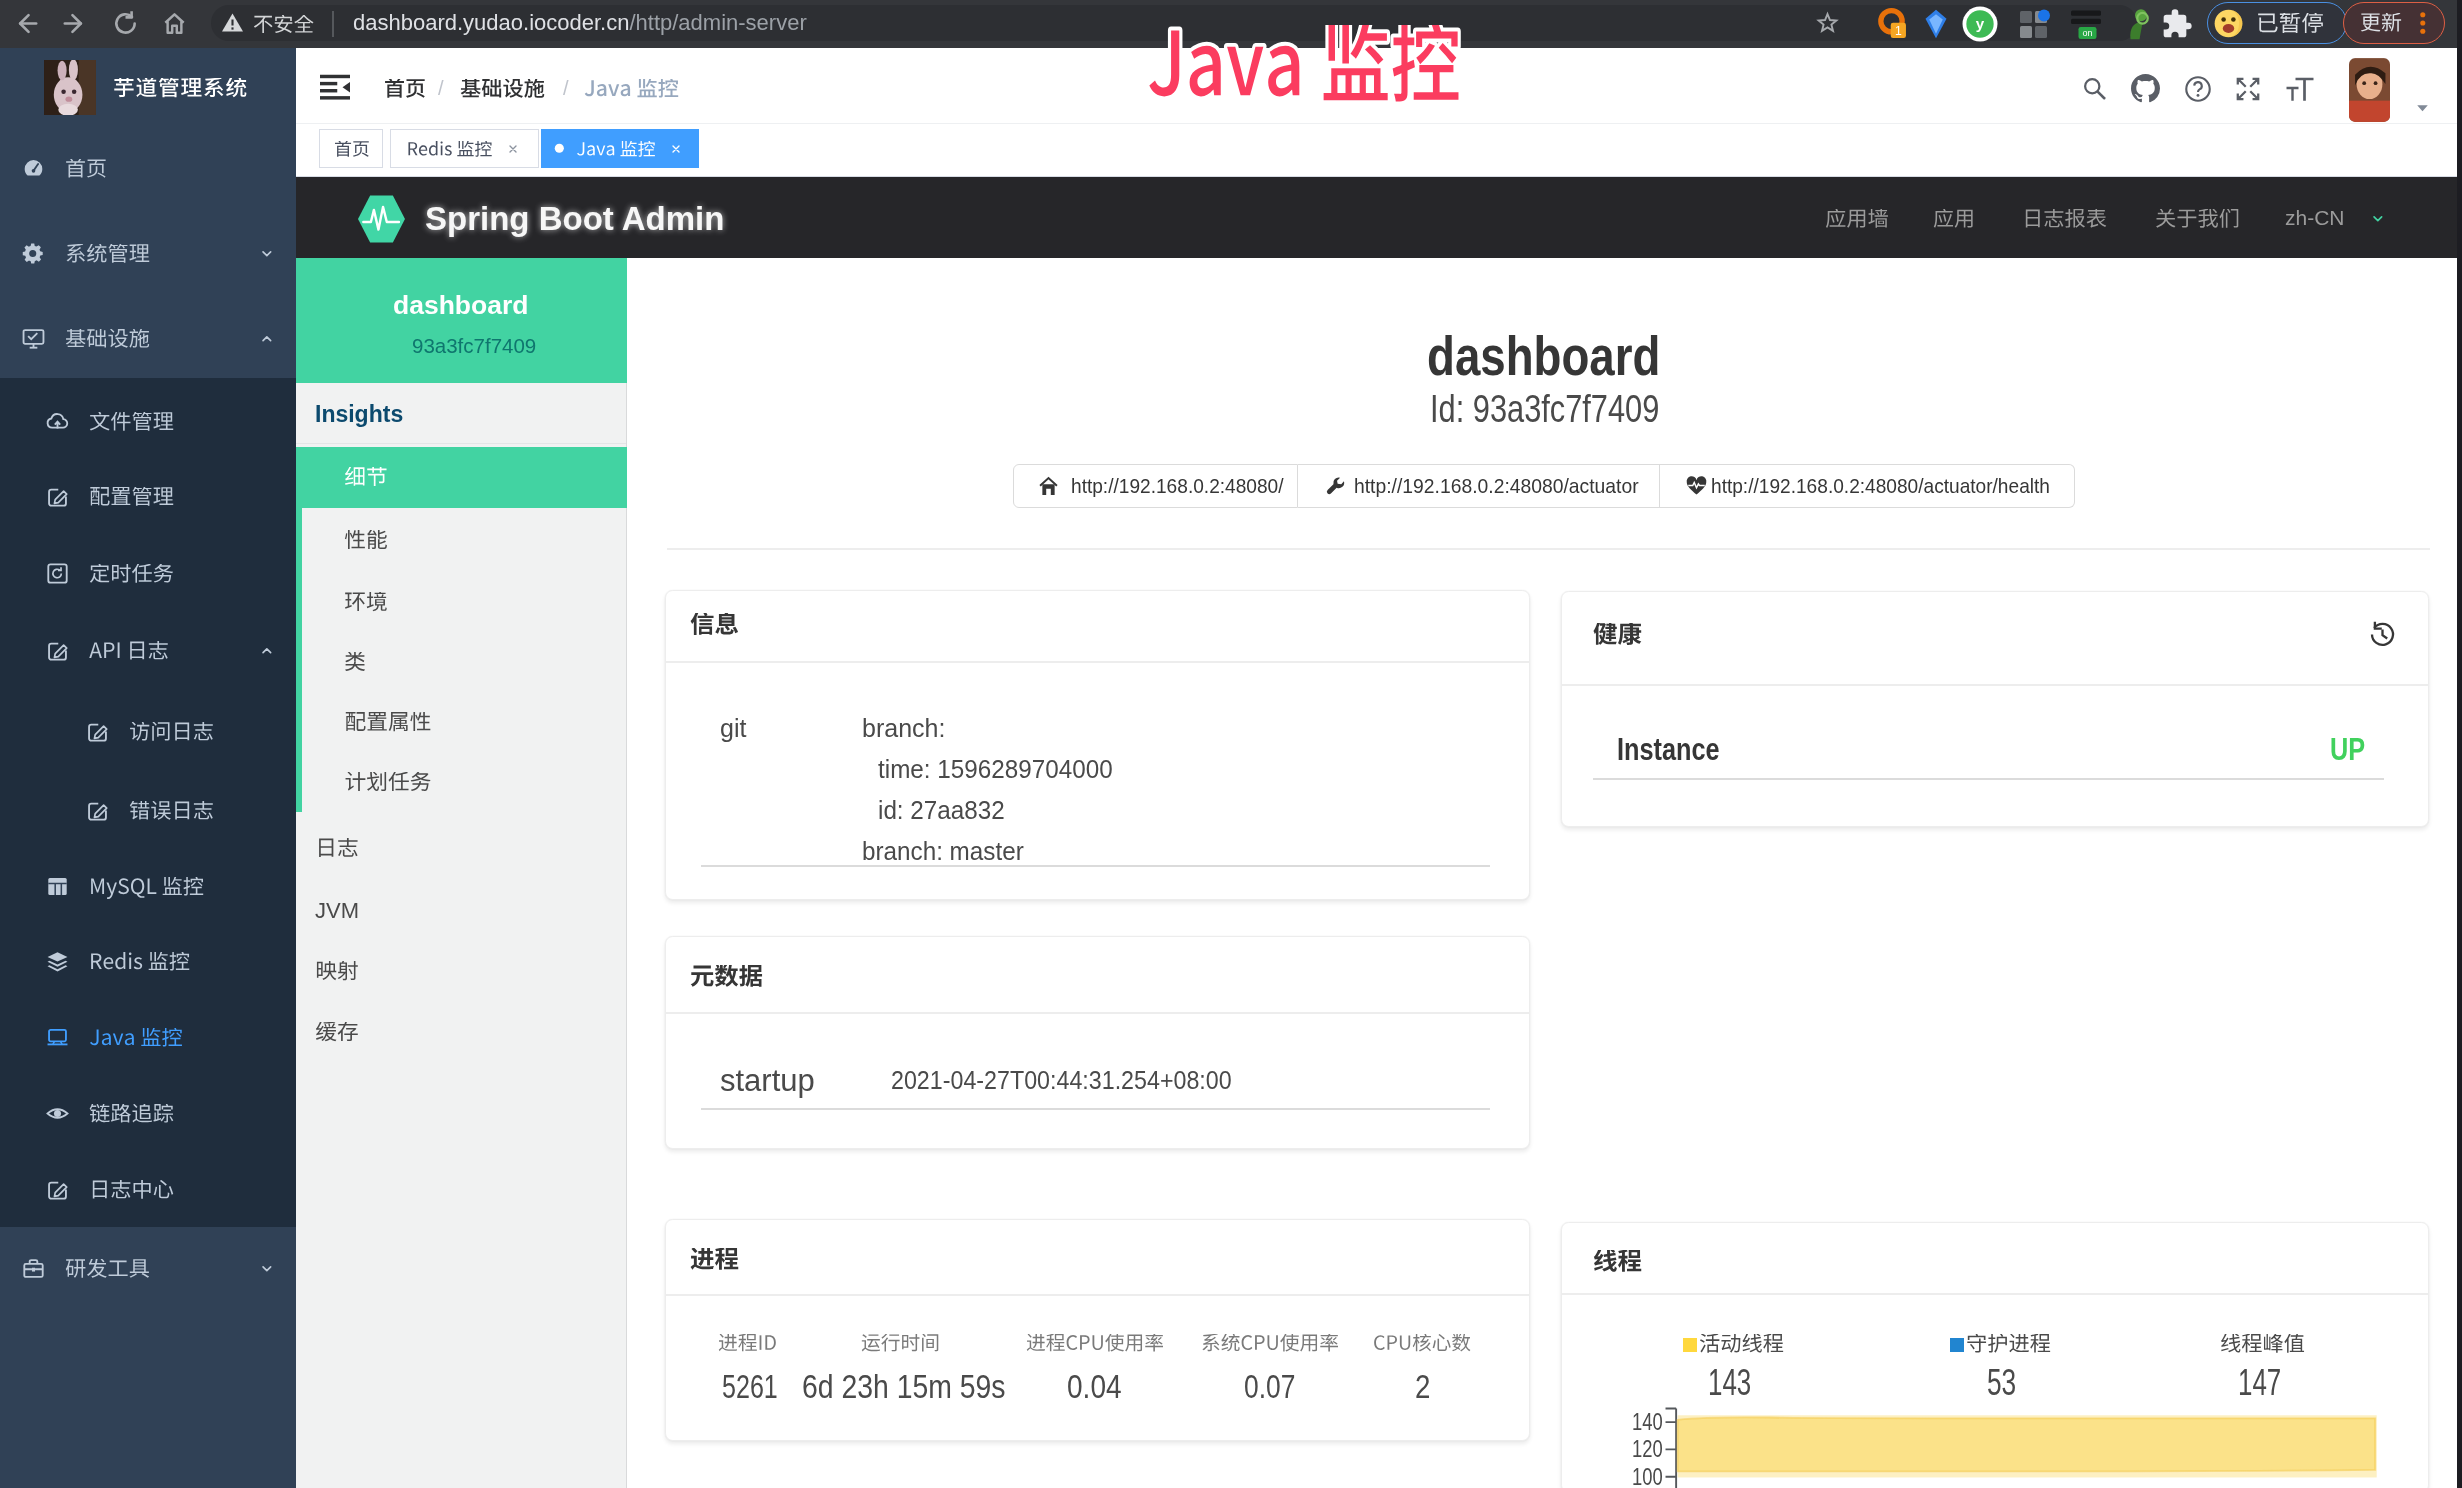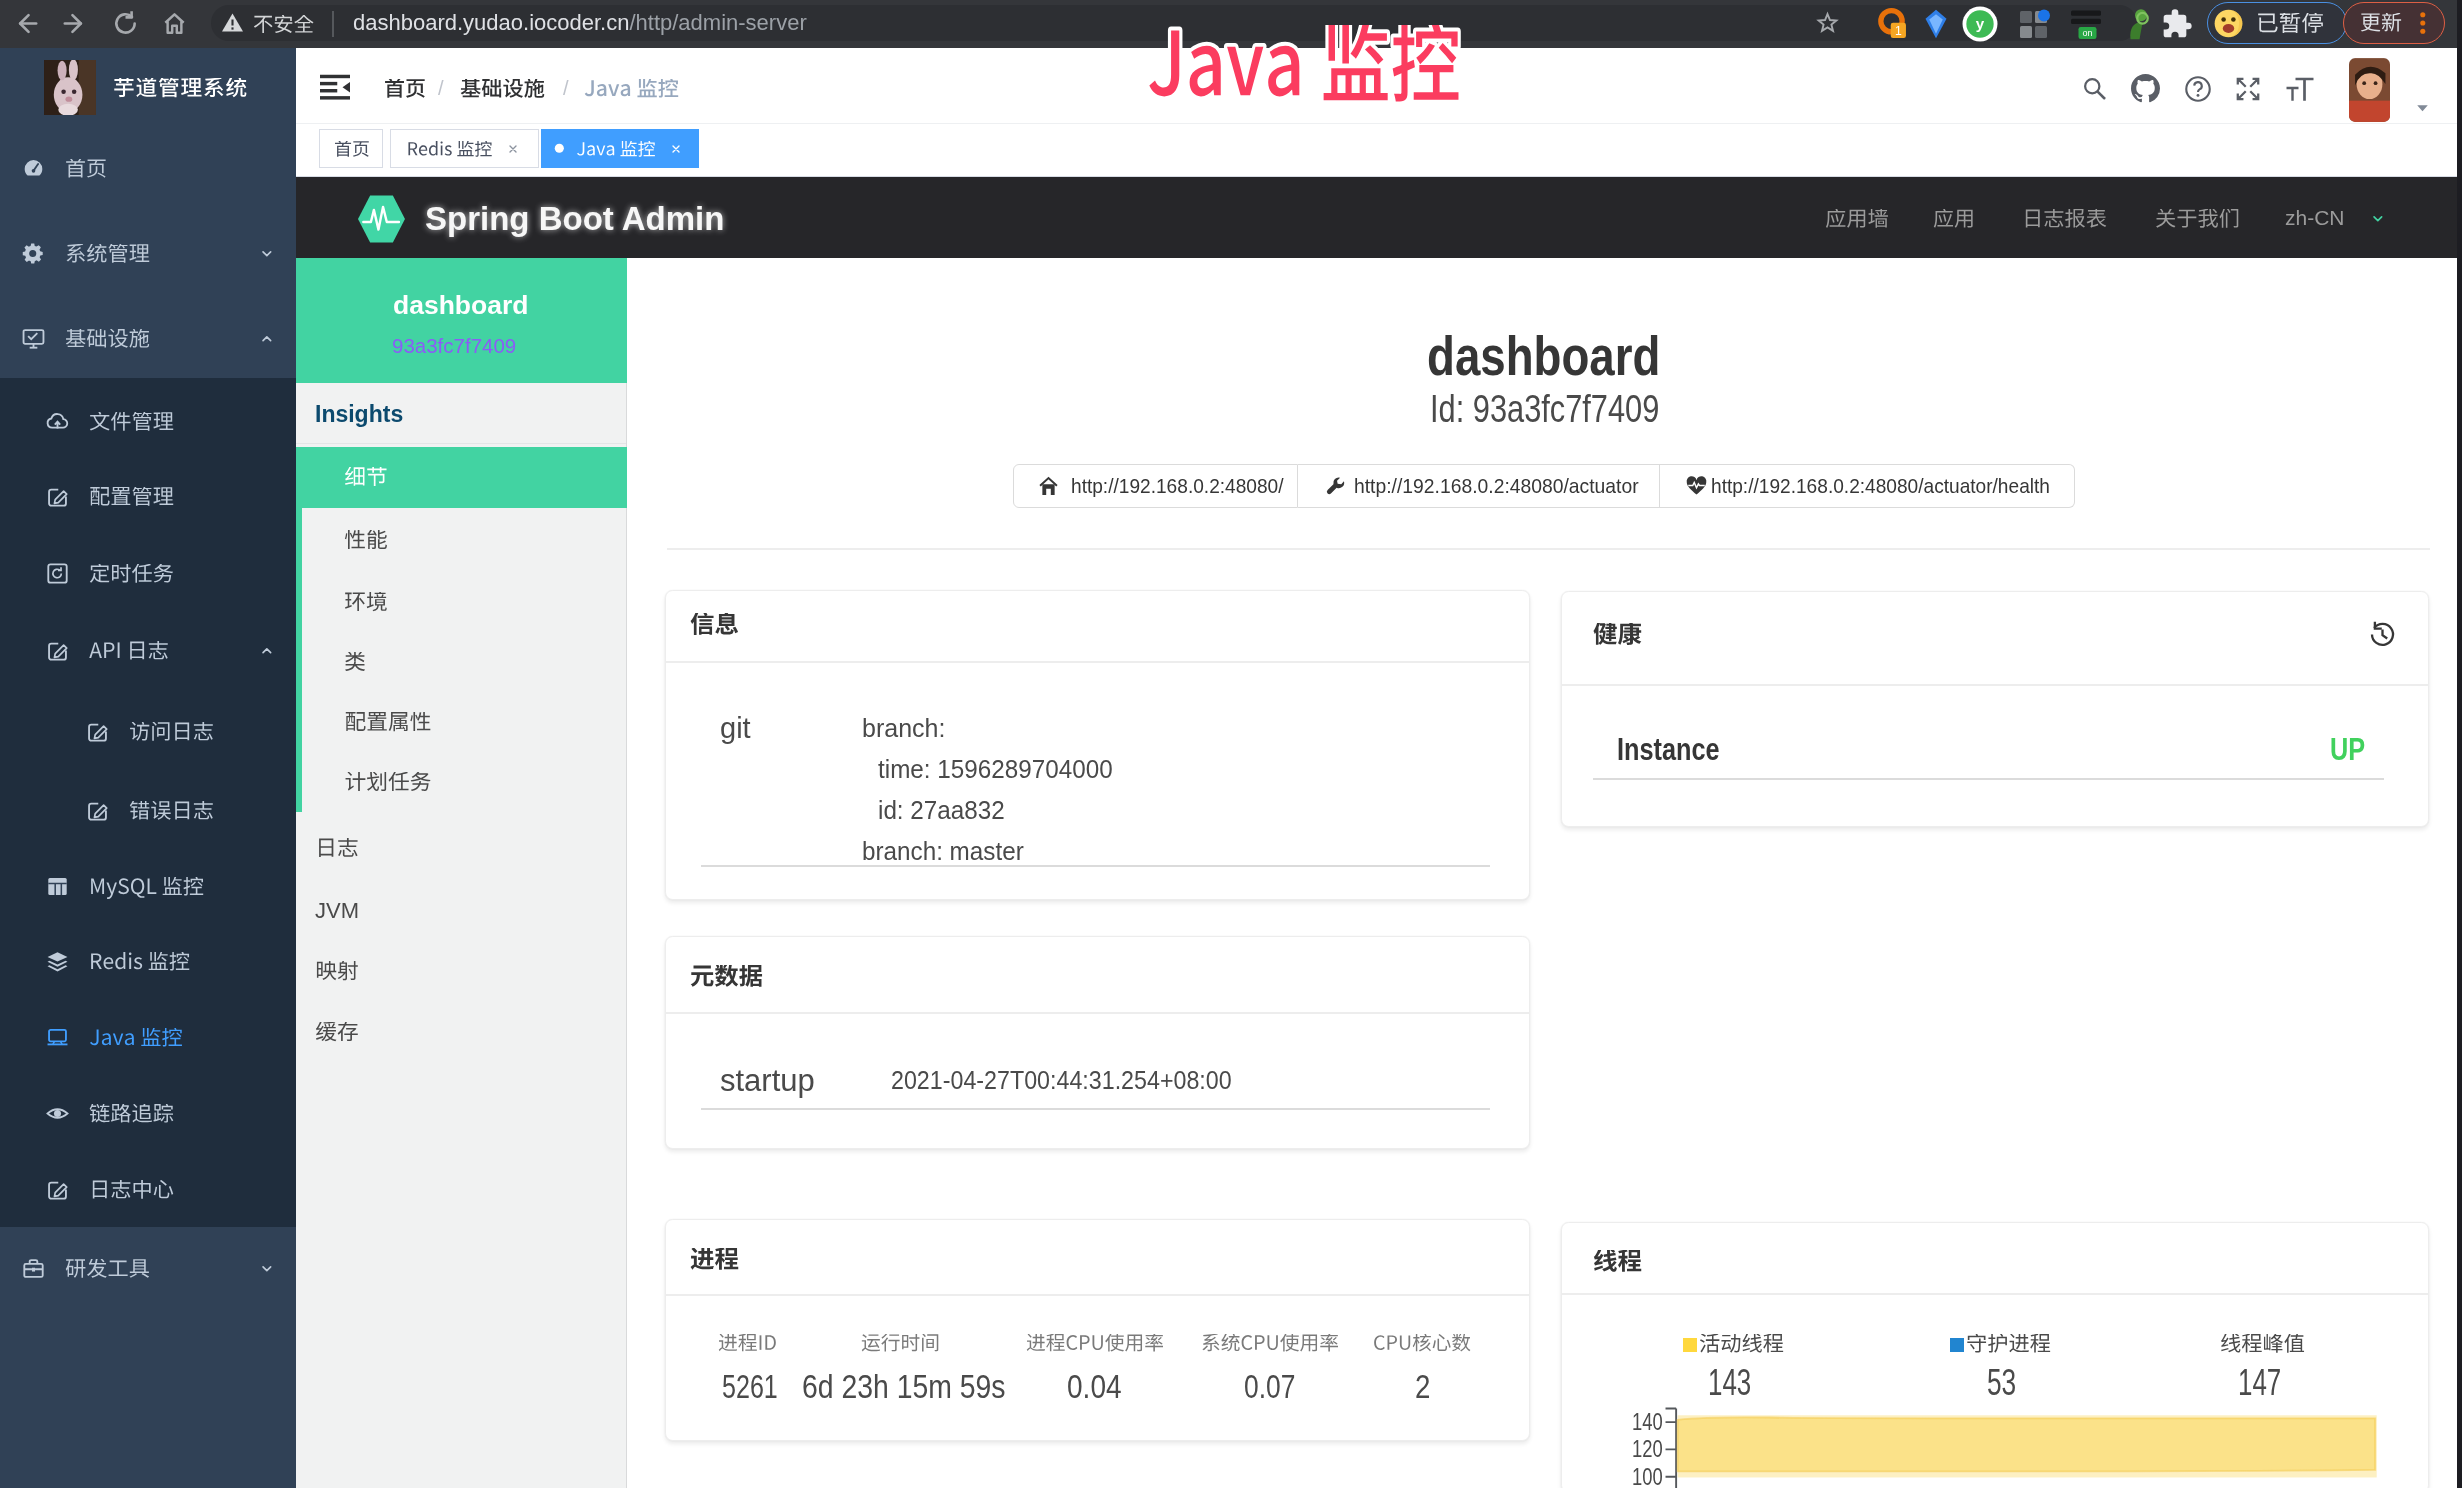--- a/index.html
+++ b/index.html
@@ -613,21 +613,21 @@
       <use href="#g85" transform="translate(3000)" fill="#9b9b9b"></use>
     </g>
   </svg>
 <div style="position:absolute;left:2285px;top:206px;font-family:'Liberation Sans',sans-serif;font-size:21px;font-weight:400;color:#9b9b9b;line-height:24px;white-space:nowrap;">zh-CN</div>
 <svg style="position:absolute;left:2371px;top:213px" width="13.7" height="11.4" viewBox="0 0 18 15">
     <path d="M4 5 L9 10 L14 5" stroke="#42d3a2" stroke-width="2.2" fill="none" stroke-linecap="round" stroke-linejoin="round"></path>
   </svg>
 <div style="position:absolute;left:296px;top:258px;width:331px;height:1231px;background:#f1f2f2;border-right:1.5px solid #d9dadb;box-sizing:border-box;"></div>
 <div style="position:absolute;left:296px;top:258px;width:331px;height:125px;background:#42d3a2;"></div>
 <div style="position:absolute;left:393px;top:290px;font-family:'Liberation Sans',sans-serif;font-size:26.5px;font-weight:700;color:#fff;line-height:30px;white-space:nowrap;">dashboard</div>
-<div style="position:absolute;left:392px;top:334px;font-family:'Liberation Sans',sans-serif;font-size:20.5px;font-weight:400;color:#8b5cf6;line-height:23.5px;white-space:nowrap;">93a3fc7f7409</div>
+<div style="position:absolute;left:412px;top:334px;font-family:'Liberation Sans',sans-serif;font-size:20.5px;font-weight:400;color:#0f766e;line-height:23.5px;white-space:nowrap;">93a3fc7f7409</div>
 <div style="position:absolute;left:296px;top:383px;width:330px;height:61px;background:#f1f2f2;border-bottom:1.5px solid #e4e5e6;box-sizing:border-box;"></div>
 <div style="position:absolute;left:315px;top:401px;font-family:'Liberation Sans',sans-serif;font-size:23px;font-weight:700;color:#0c4a6e;line-height:26px;white-space:nowrap;">Insights</div>
 <div style="position:absolute;left:296px;top:447px;width:6px;height:365px;background:#42d3a2;"></div>
 <div style="position:absolute;left:302px;top:447px;width:325px;height:61px;background:#42d3a2;"></div>
 <svg style="position:absolute;left:344px;top:467px;" width="44" height="23" viewBox="0 0 58.0 30.7">
     <g transform="translate(0,23.2) scale(0.029000,-0.029000)">
       <use href="#g86" transform="translate(0)" fill="#ffffff"></use>
       <use href="#g87" transform="translate(1000)" fill="#ffffff"></use>
     </g>
   </svg>
@@ -706,21 +706,21 @@
 <div style="position:absolute;left:1711px;top:474px;font-family:'Liberation Sans',sans-serif;font-size:21px;font-weight:400;color:#363636;line-height:24px;white-space:nowrap;transform:scaleX(0.91);transform-origin:0 50%;">http://192.168.0.2:48080/actuator/health</div>
 <div style="position:absolute;left:667px;top:548px;width:1763px;height:1.5px;background:#ededed;"></div>
 <div style="position:absolute;left:665px;top:590px;width:865px;height:310px;background:#fff;border:0.8px solid #ededed;border-radius:7.6px;box-shadow:0 3px 4.6px rgba(10,10,10,.08),0 0 0 0.8px rgba(10,10,10,.02);box-sizing:border-box;"></div>
 <svg style="position:absolute;left:690px;top:613px;" width="49" height="26" viewBox="0 0 64.0 33.9">
     <g transform="translate(0,25.6) scale(0.032000,-0.032000)">
       <use href="#g100" transform="translate(0)" fill="#363636"></use>
       <use href="#g101" transform="translate(1000)" fill="#363636"></use>
     </g>
   </svg>
 <div style="position:absolute;left:666px;top:661px;width:864px;height:1.5px;background:#ededed;"></div>
-<div style="position:absolute;left:720px;top:714px;font-family:'Liberation Sans',sans-serif;font-size:29px;font-weight:400;color:#4a4a4a;line-height:29px;white-space:nowrap;">git</div>
+<div style="position:absolute;left:720px;top:714px;font-family:'Liberation Sans',sans-serif;font-size:25px;font-weight:400;color:#4a4a4a;line-height:29px;white-space:nowrap;">git</div>
 <div style="position:absolute;left:862px;top:714px;font-family:'Liberation Sans',sans-serif;font-size:25px;font-weight:400;color:#4a4a4a;line-height:29px;white-space:nowrap;">branch:</div>
 <div style="position:absolute;left:878px;top:755px;font-family:'Liberation Sans',sans-serif;font-size:25px;font-weight:400;color:#4a4a4a;line-height:29px;white-space:nowrap;transform:scaleX(0.97);transform-origin:0 50%;">time: 1596289704000</div>
 <div style="position:absolute;left:878px;top:796px;font-family:'Liberation Sans',sans-serif;font-size:25px;font-weight:400;color:#4a4a4a;line-height:29px;white-space:nowrap;transform:scaleX(0.97);transform-origin:0 50%;">id: 27aa832</div>
 <div style="position:absolute;left:862px;top:837px;font-family:'Liberation Sans',sans-serif;font-size:25px;font-weight:400;color:#4a4a4a;line-height:29px;white-space:nowrap;transform:scaleX(0.97);transform-origin:0 50%;">branch: master</div>
 <div style="position:absolute;left:701px;top:865px;width:789px;height:1.5px;background:#dbdbdb;"></div>
 <div style="position:absolute;left:1561px;top:591px;width:868px;height:236px;background:#fff;border:0.8px solid #ededed;border-radius:7.6px;box-shadow:0 3px 4.6px rgba(10,10,10,.08),0 0 0 0.8px rgba(10,10,10,.02);box-sizing:border-box;"></div>
 <svg style="position:absolute;left:1593px;top:623px;" width="49" height="26" viewBox="0 0 64.0 33.9">
     <g transform="translate(0,25.6) scale(0.032000,-0.032000)">
       <use href="#g102" transform="translate(0)" fill="#363636"></use>
       <use href="#g103" transform="translate(1000)" fill="#363636"></use>

